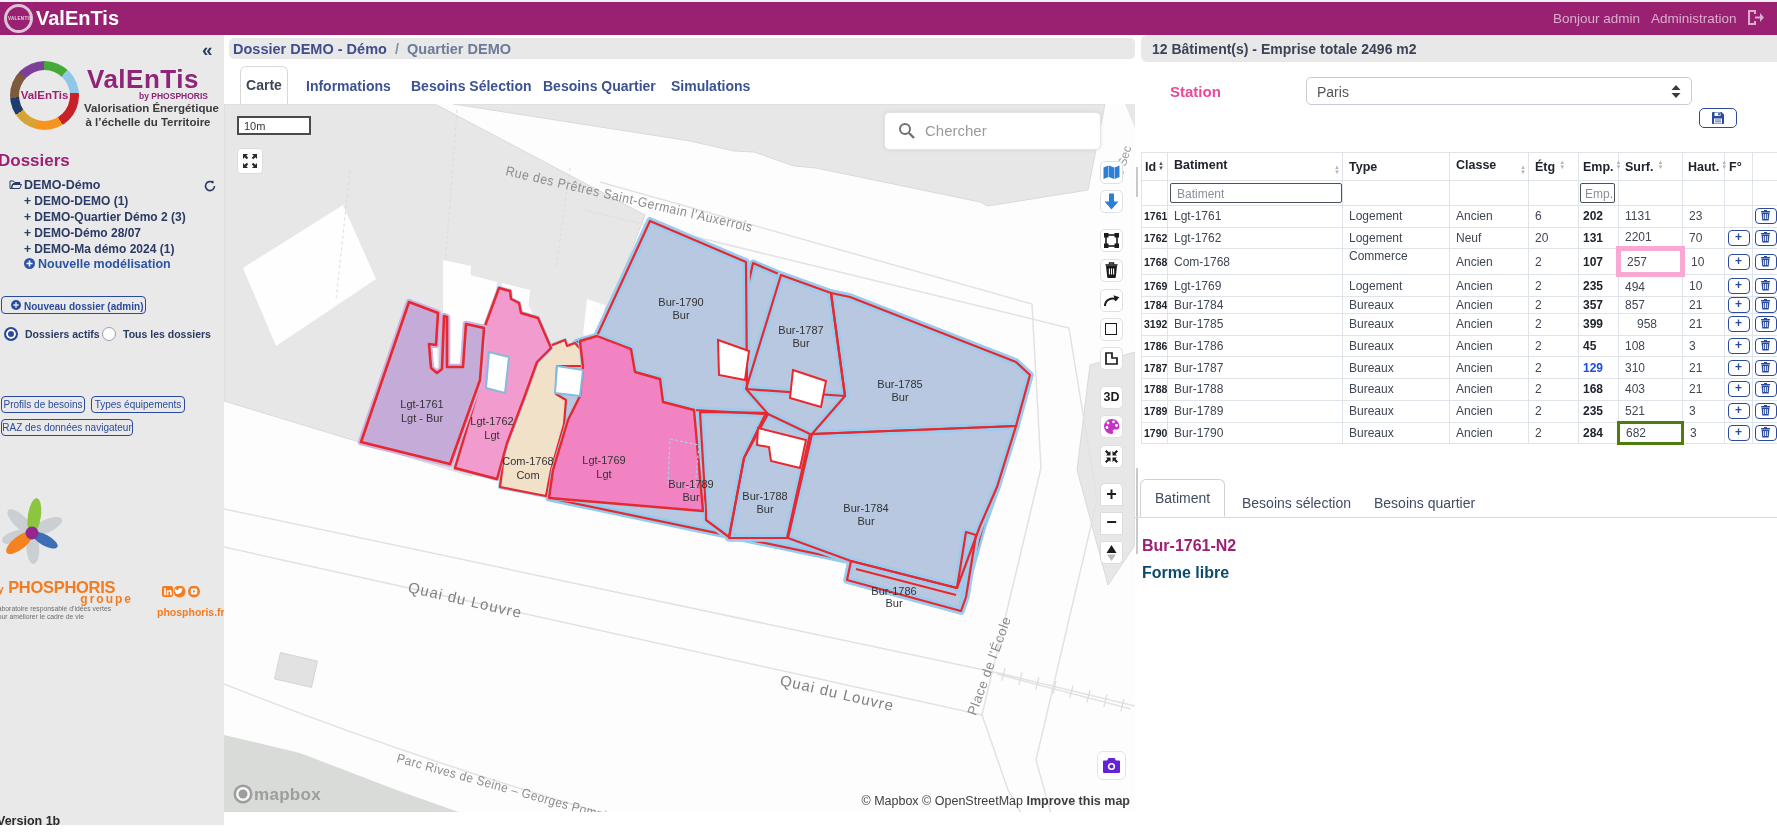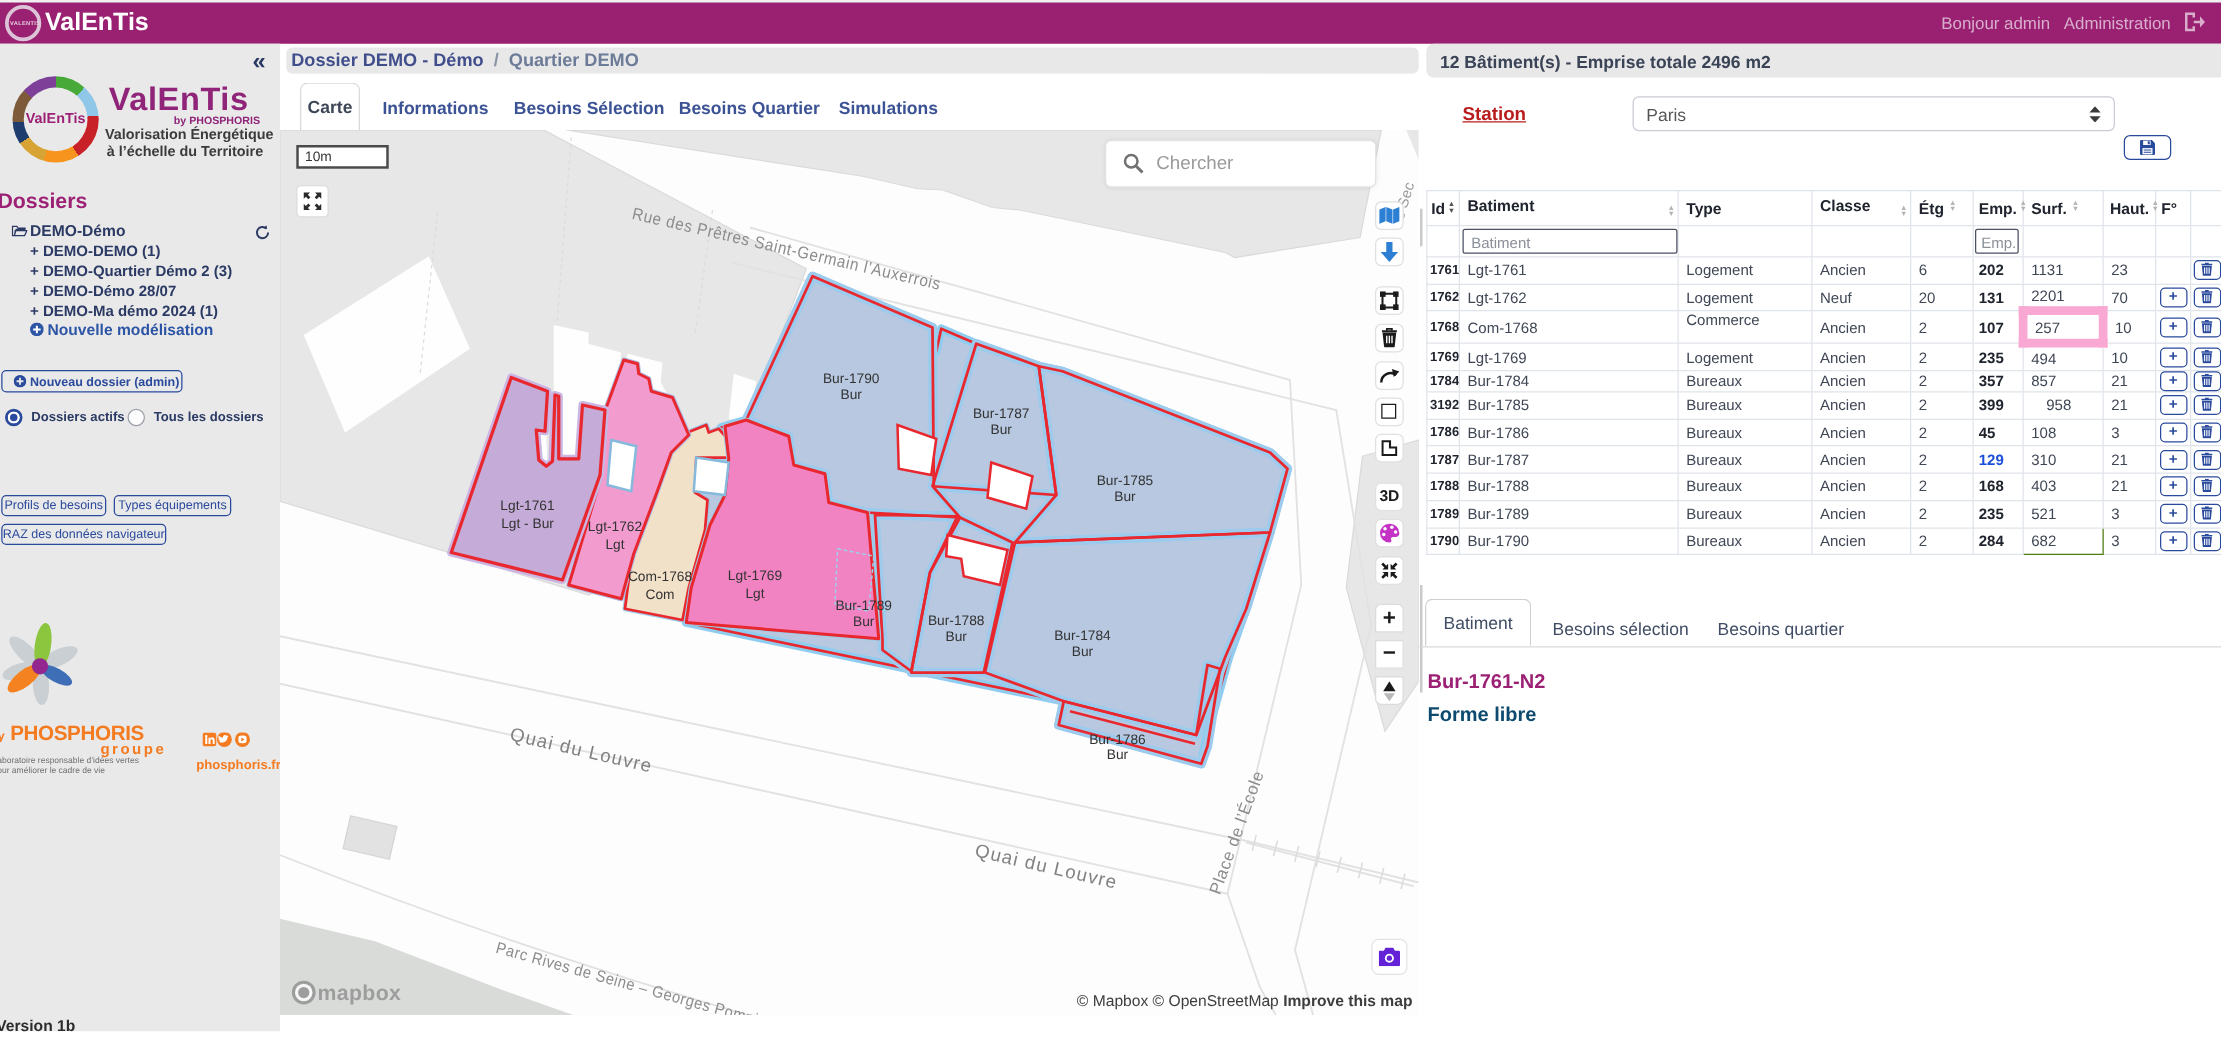--- a/index.html
+++ b/index.html
@@ -383,21 +383,21 @@
     <circle cx="8.5" cy="8.5" r="2.1" fill="#6322d6"></circle>
   </svg>
 
 <div class="abs" style="left:1136px;top:167px;width:2px;height:30px;background:#c9c9c9;"></div>
 
 <div class="abs" style="left:1136px;top:468px;width:2px;height:86px;background:#c9c9c9;"></div>
 
 <div class="abs" style="left:1141px;top:35px;width:636px;height:27px;background:#e8e8e8;border-radius:6px 0 0 6px;"></div>
 <div class="abs" style="left:1152px;top:41px;color:#3a4456;font-size:14px;font-weight:bold;">12 Bâtiment(s) - Emprise totale 2496 m2</div>
 
-<div class="abs" style="left:1170px;top:83px;color:#b91c1c;font-size:15px;font-weight:bold;text-decoration:underline;">Station</div>
+<div class="abs" style="left:1170px;top:83px;color:#ec4899;font-size:15px;font-weight:bold;">Station</div>
 
 <div class="abs" style="left:1306px;top:77px;width:386px;height:28px;background:#fff;border:1px solid #c9ccd4;border-radius:5px;"></div>
 <div class="abs" style="left:1317px;top:84px;color:#555;font-size:14px;">Paris</div>
 <svg class="abs" style="left:1671px;top:85px;" width="10" height="13" viewBox="0 0 10 13">
     <path d="M5 0 L9.5 5 H0.5 z" fill="#3b3b3b"></path>
     <path d="M5 13 L9.5 8 H0.5 z" fill="#3b3b3b"></path>
   </svg>
 
 <div class="abs" style="left:1699px;top:108px;width:38px;height:20px;border:1.5px solid #2a4a9d;border-radius:5px;background:#fff;"></div>
 <svg class="abs" style="left:1712px;top:112px;" width="12" height="12" viewBox="0 0 12 12">
@@ -482,21 +482,21 @@
               <path d="M2.7 4 v5 M4.5 4 v5 M6.3 4 v5" stroke="#fff" stroke-width="0.9"></path>
             </svg></span></td>
     </tr>
     <tr style="height:21.7px;">
       <td style="border:1px solid #dfe3ea;padding:0 0 0 6px;overflow:hidden;padding-left:2px;color:#20242e;font-weight:bold;font-size:10.5px;">1768</td>
       <td style="border:1px solid #dfe3ea;padding:0 0 0 6px;overflow:hidden;">Com-1768</td>
       <td style="border:1px solid #dfe3ea;padding:0 0 11px 6px;overflow:hidden;">Commerce</td>
       <td style="border:1px solid #dfe3ea;padding:0 0 0 6px;overflow:hidden;">Ancien</td>
       <td style="border:1px solid #dfe3ea;padding:0 0 0 6px;overflow:hidden;">2</td>
       <td style="border:1px solid #dfe3ea;padding:0 0 0 6px;overflow:hidden;padding-left:4px;color:#20242e;font-weight:bold;">107</td>
-      <td style="border:7px solid #f9a8d4;padding:0 0 0 6px;overflow:hidden;">257</td>
+      <td style="border:5px solid #f9a8d4;padding:0 0 0 6px;overflow:hidden;">257</td>
       <td style="border:1px solid #dfe3ea;padding:0 0 0 6px;overflow:hidden;">10</td>
       <td style="border:1px solid #dfe3ea;padding:0;text-align:center;"><span style="display:inline-block;width:22px;height:16px;border:1.5px solid #2a4a9d;border-radius:4px;color:#2a4a9d;font-weight:bold;font-size:12px;text-align:center;line-height:13px;background:#fff;">+</span></td>
       <td style="border:1px solid #dfe3ea;border-right:none;padding:0;text-align:center;"><span style="display:inline-block;width:22px;height:16px;border:1.5px solid #2a4a9d;border-radius:4px;background:#fff;text-align:center;"><svg width="9" height="11" viewBox="0 0 9 11" style="margin-top:1px;">
               <path d="M0.5 2.5 h8 l-0.8 8 h-6.4 z" fill="#2a4a9d"></path>
               <rect x="0" y="1" width="9" height="1.2" fill="#2a4a9d"></rect>
               <rect x="3" y="0" width="3" height="1.4" fill="#2a4a9d"></rect>
               <path d="M2.7 4 v5 M4.5 4 v5 M6.3 4 v5" stroke="#fff" stroke-width="0.9"></path>
             </svg></span></td>
     </tr>
     <tr style="height:21.7px;">
@@ -618,21 +618,21 @@
               <path d="M2.7 4 v5 M4.5 4 v5 M6.3 4 v5" stroke="#fff" stroke-width="0.9"></path>
             </svg></span></td>
     </tr>
     <tr style="height:21.7px;">
       <td style="border:1px solid #dfe3ea;padding:0 0 0 6px;overflow:hidden;padding-left:2px;color:#20242e;font-weight:bold;font-size:10.5px;">1790</td>
       <td style="border:1px solid #dfe3ea;padding:0 0 0 6px;overflow:hidden;">Bur-1790</td>
       <td style="border:1px solid #dfe3ea;padding:0 0 0 6px;overflow:hidden;">Bureaux</td>
       <td style="border:1px solid #dfe3ea;padding:0 0 0 6px;overflow:hidden;">Ancien</td>
       <td style="border:1px solid #dfe3ea;padding:0 0 0 6px;overflow:hidden;">2</td>
       <td style="border:1px solid #dfe3ea;padding:0 0 0 6px;overflow:hidden;padding-left:4px;color:#20242e;font-weight:bold;">284</td>
-      <td style="border:1px solid #4d7c0f;padding:0 0 0 6px;overflow:hidden;">682</td>
+      <td style="border:3px solid #4d7c0f;padding:0 0 0 6px;overflow:hidden;">682</td>
       <td style="border:1px solid #dfe3ea;padding:0 0 0 6px;overflow:hidden;">3</td>
       <td style="border:1px solid #dfe3ea;padding:0;text-align:center;"><span style="display:inline-block;width:22px;height:16px;border:1.5px solid #2a4a9d;border-radius:4px;color:#2a4a9d;font-weight:bold;font-size:12px;text-align:center;line-height:13px;background:#fff;">+</span></td>
       <td style="border:1px solid #dfe3ea;border-right:none;padding:0;text-align:center;"><span style="display:inline-block;width:22px;height:16px;border:1.5px solid #2a4a9d;border-radius:4px;background:#fff;text-align:center;"><svg width="9" height="11" viewBox="0 0 9 11" style="margin-top:1px;">
               <path d="M0.5 2.5 h8 l-0.8 8 h-6.4 z" fill="#2a4a9d"></path>
               <rect x="0" y="1" width="9" height="1.2" fill="#2a4a9d"></rect>
               <rect x="3" y="0" width="3" height="1.4" fill="#2a4a9d"></rect>
               <path d="M2.7 4 v5 M4.5 4 v5 M6.3 4 v5" stroke="#fff" stroke-width="0.9"></path>
             </svg></span></td>
     </tr>
   </tbody>

